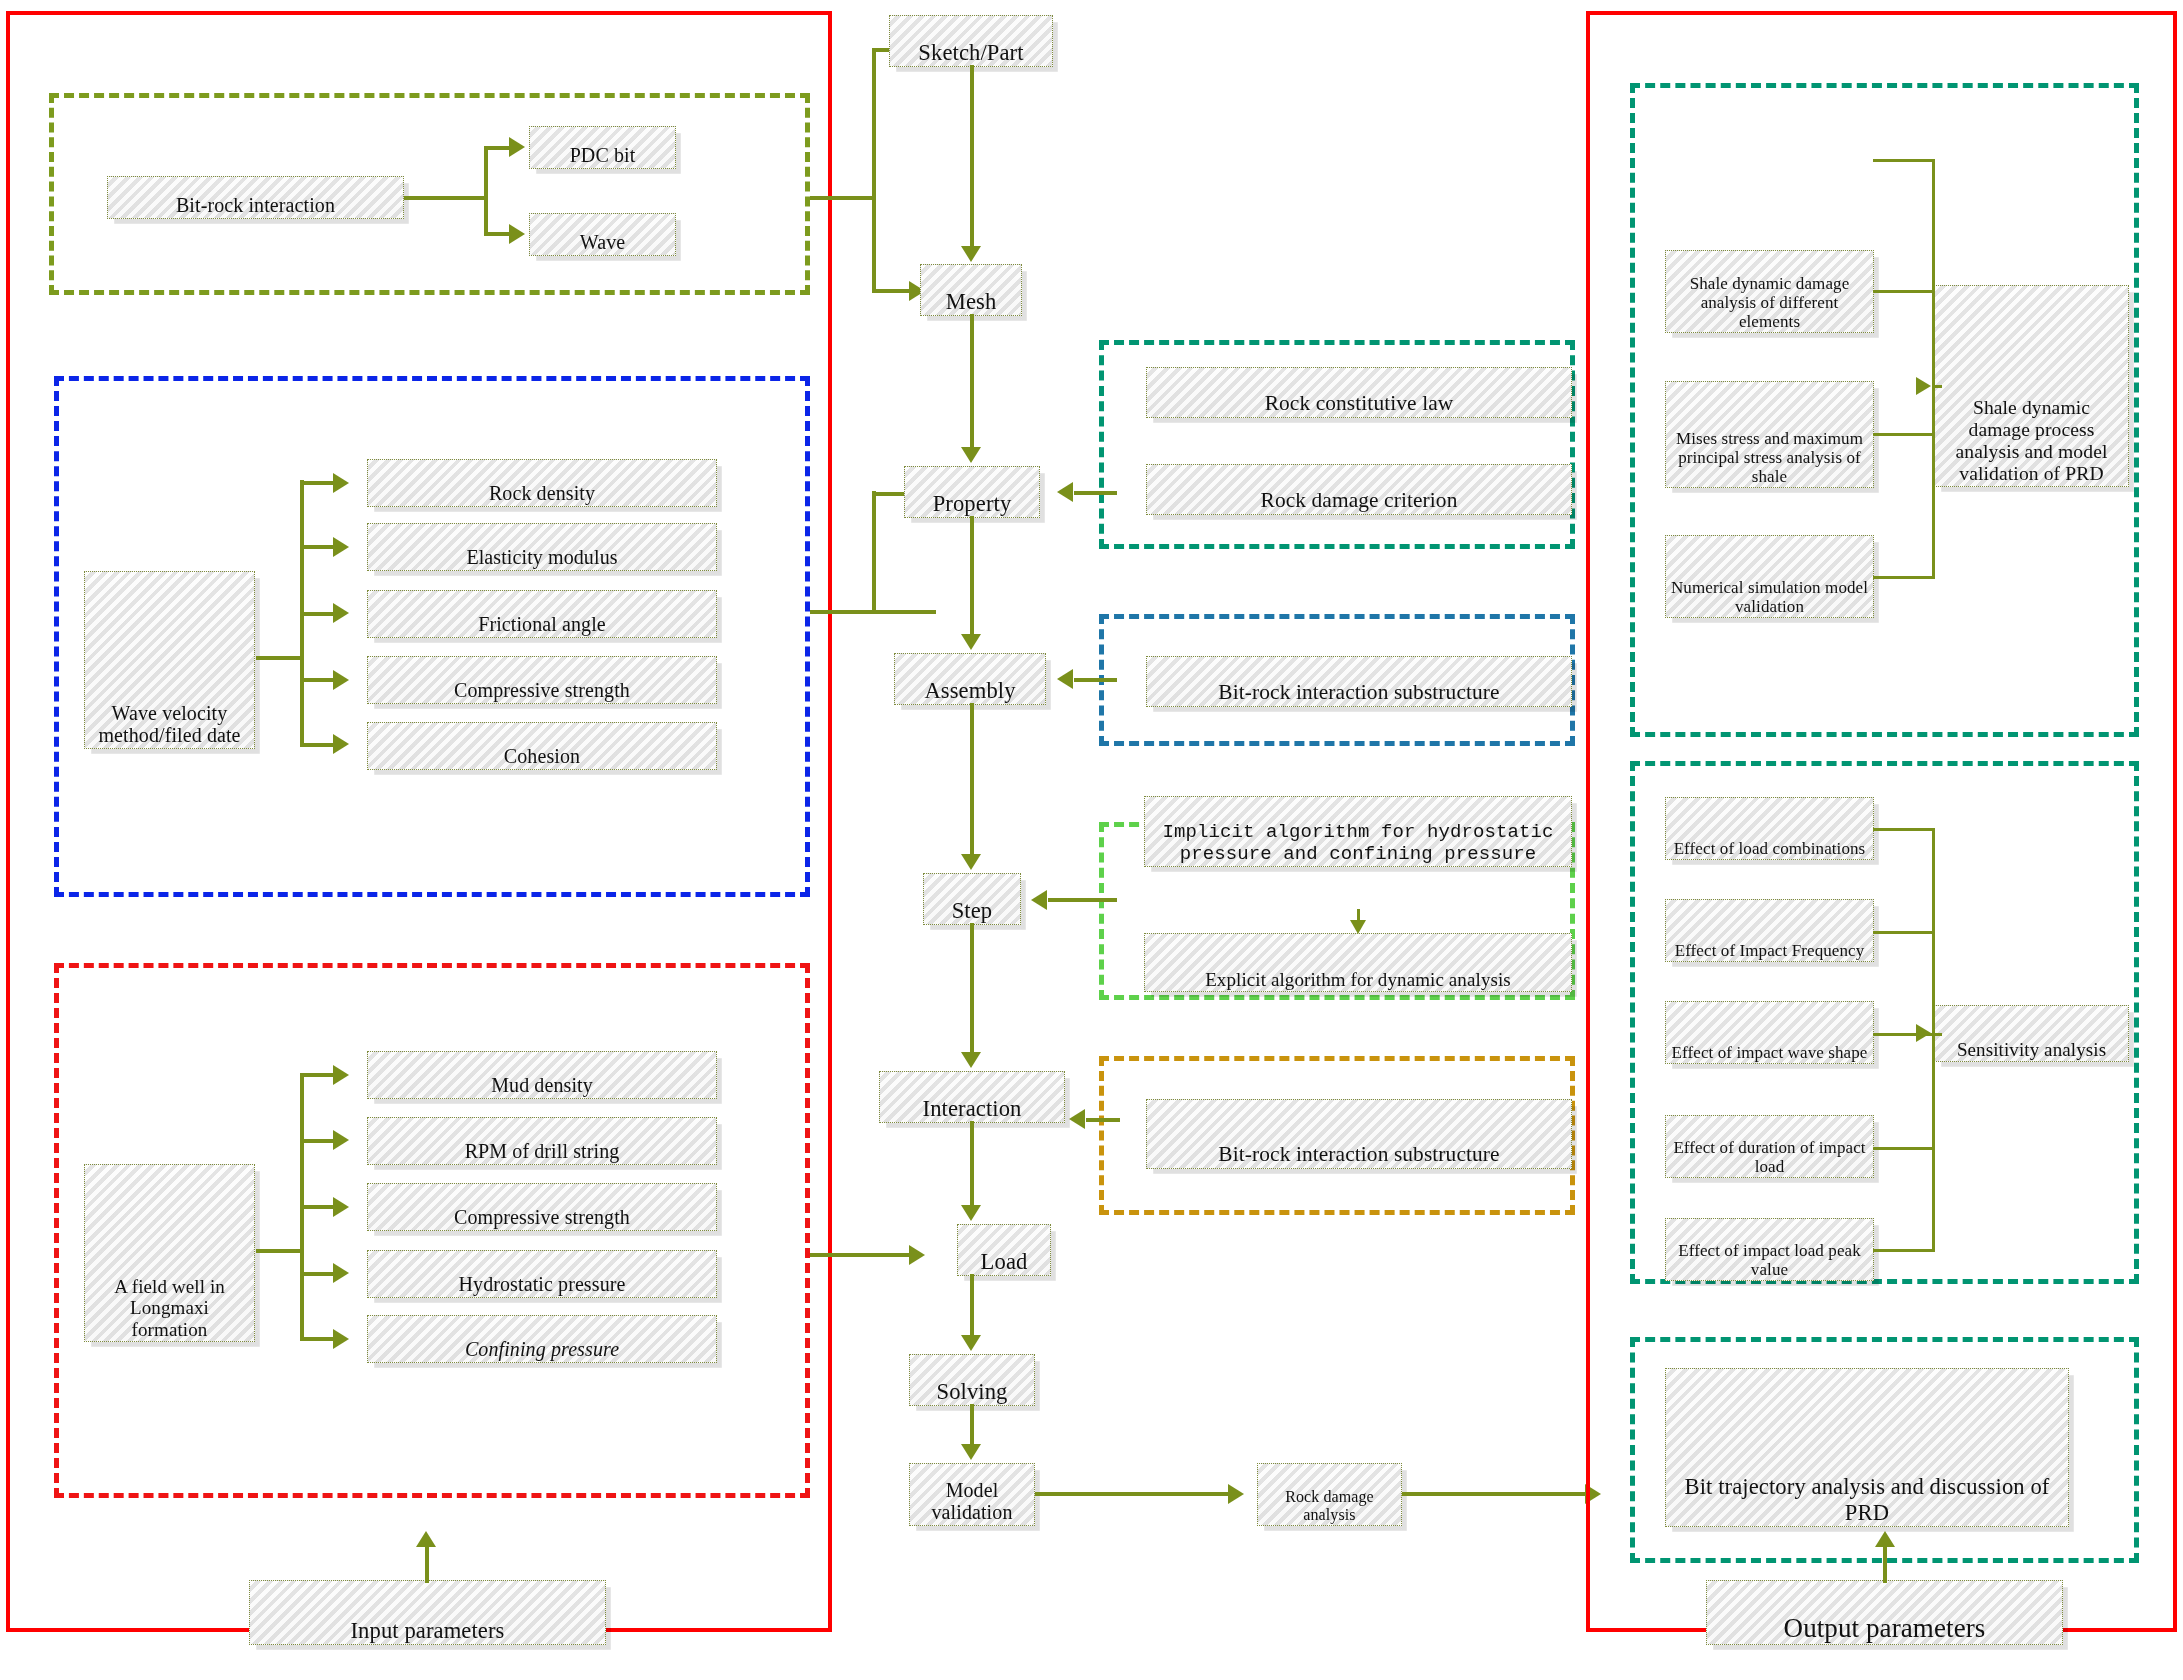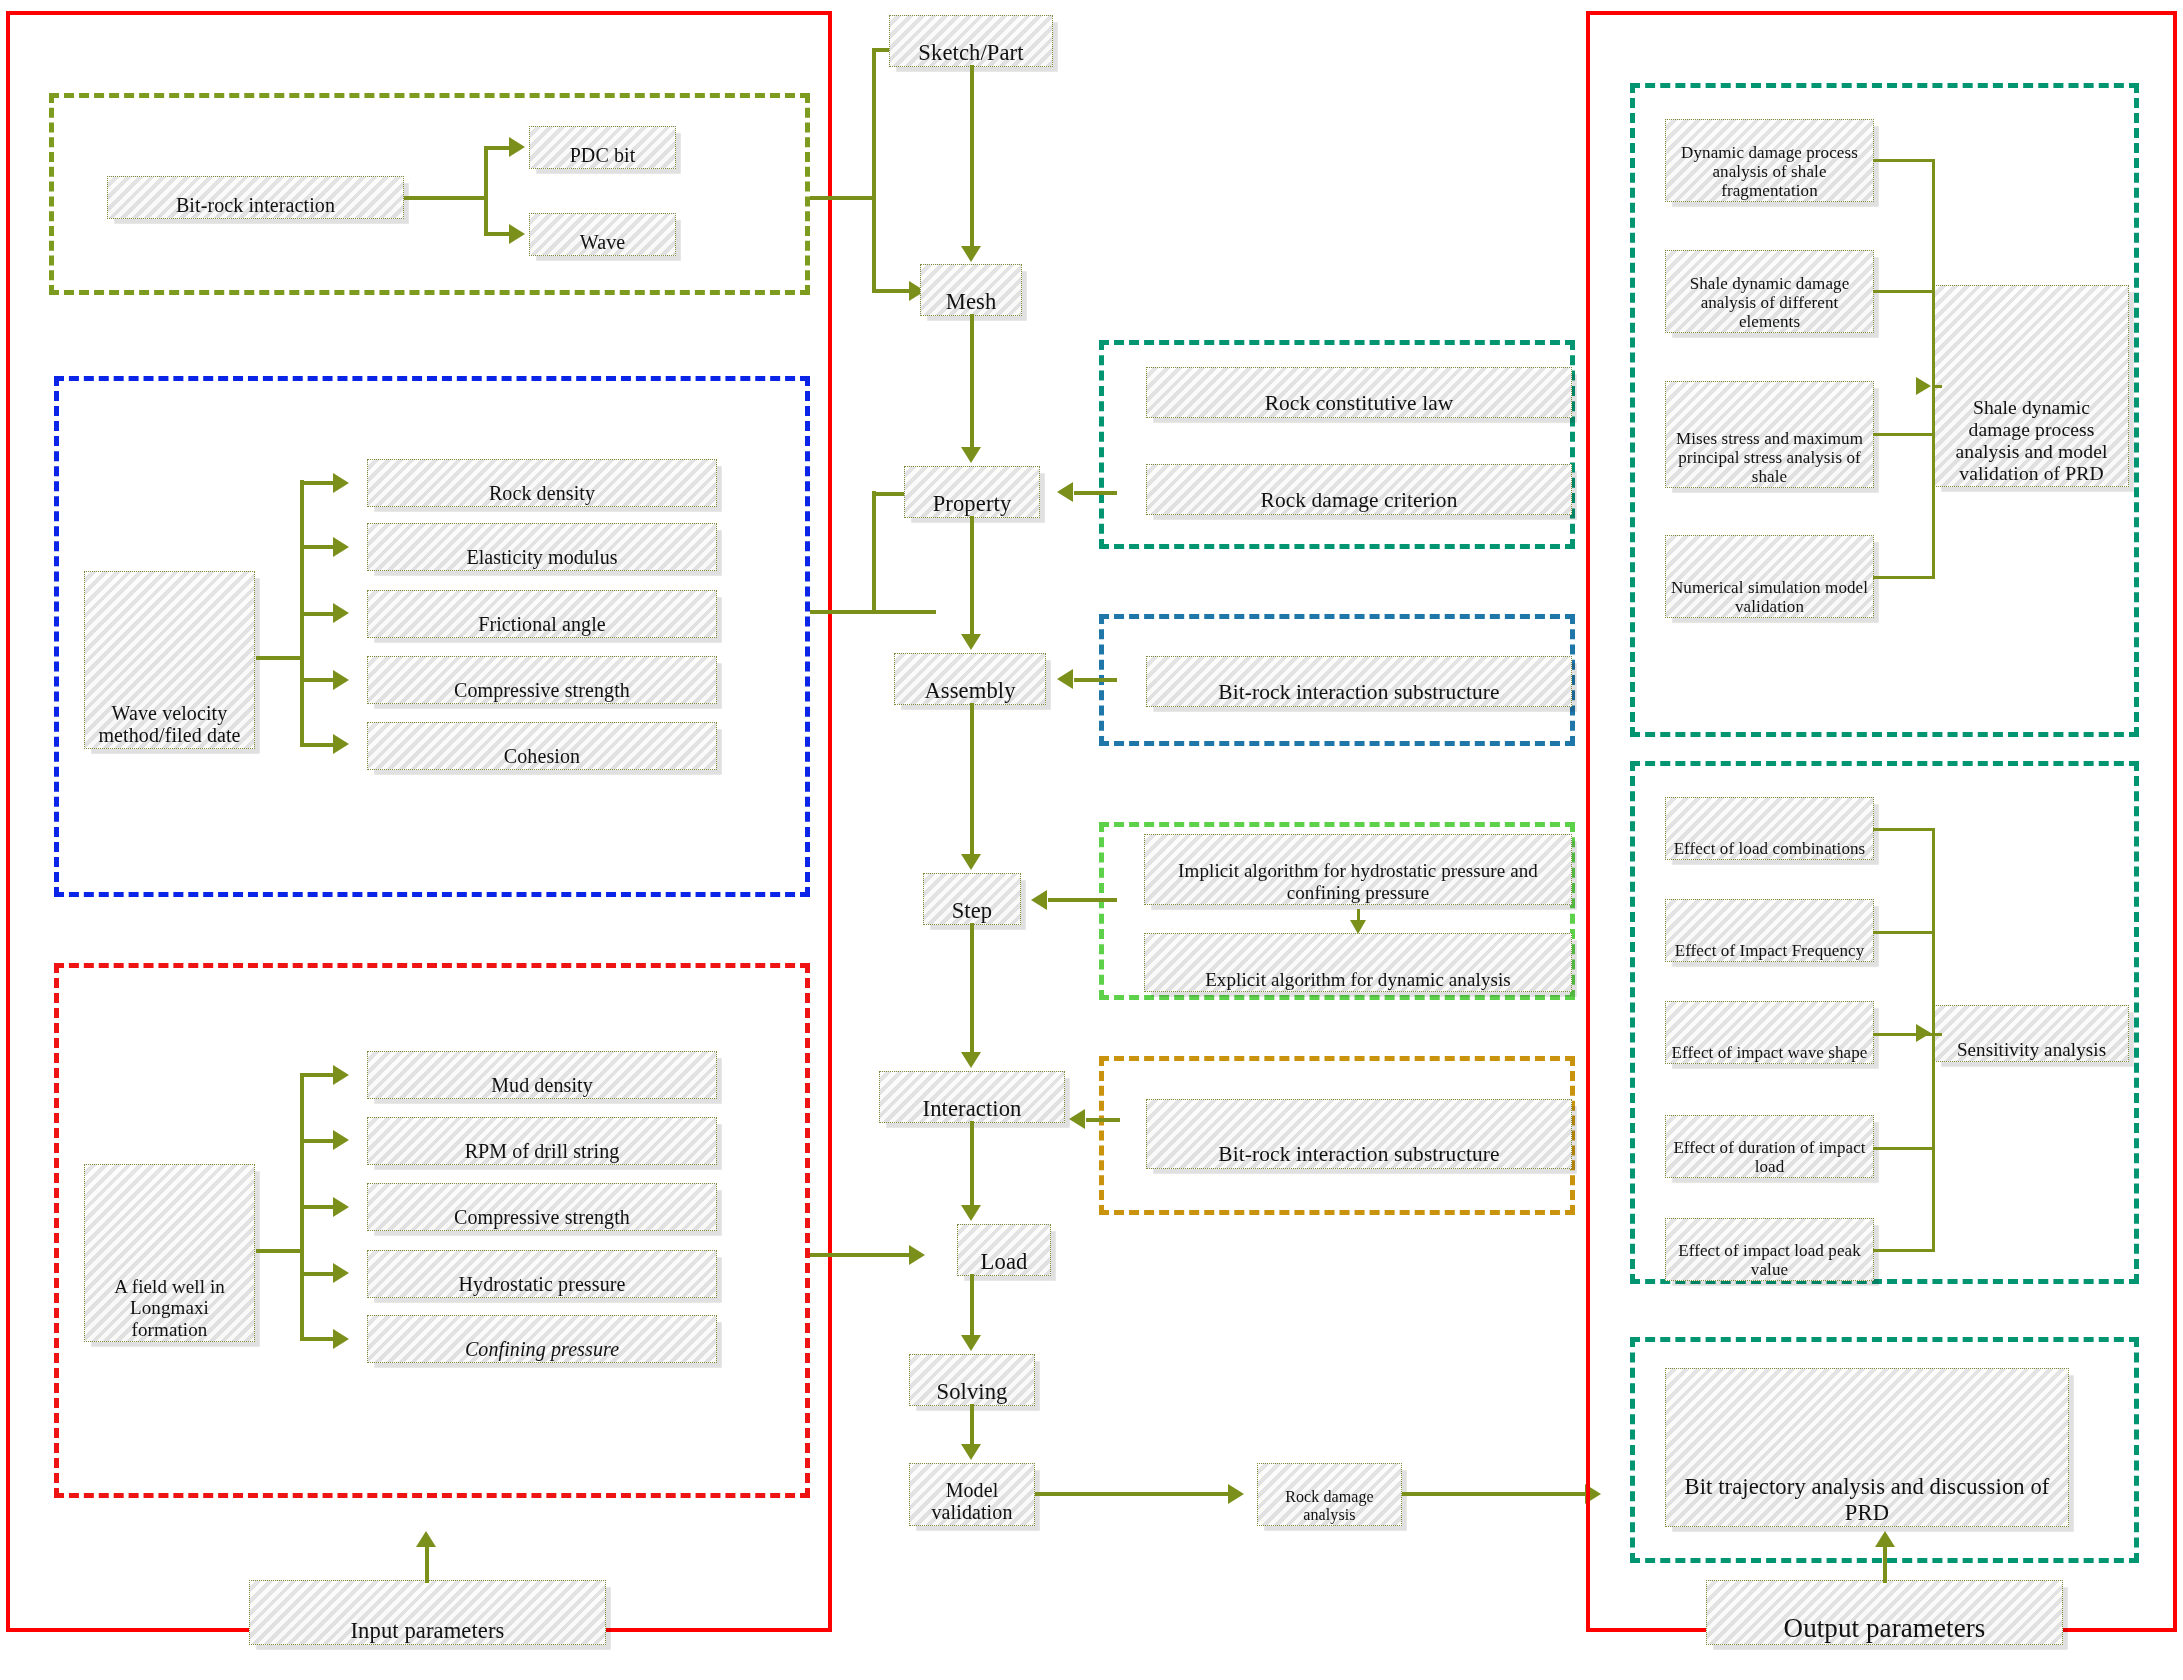--- a/index.html
+++ b/index.html
@@ -239,21 +239,21 @@
   <div class="arw arw-l" style="left:1057px;top:482px;"></div>
 
   <div class="frame f-steel" style="left:1099px;top:614px;width:476px;height:132px;"></div>
   <div class="box" style="left:1146px;top:656px;width:426px;height:51px;font-size:21.4px;">
      <span>Bit-rock interaction substructure</span>
   </div>
   <div class="ln lnh" style="left:1074px;top:678px;width:43px;"></div>
   <div class="arw arw-l" style="left:1057px;top:669px;"></div>
 
   <div class="frame f-lgreen" style="left:1099px;top:822px;width:476px;height:178px;"></div>
-  <div class="box" style="left:1144px;top:834px;width:428px;height:71px;font-size:19px;">
+  <div class="box" style="left:1144px;top:796px;width:428px;height:71px;font-size:19px;font-family:Liberation Mono, monospace;">
      <span>Implicit algorithm for hydrostatic pressure and confining pressure</span>
   </div>
   <div class="box" style="left:1144px;top:933px;width:428px;height:59px;font-size:19px;">
      <span>Explicit algorithm for dynamic analysis</span>
   </div>
   <div class="ln lnv thin" style="left:1357px;top:909px;height:16.6px;"></div>
   <div class="arw arw-d" style="left:1350px;top:920px;border-left-width:8.3px;border-right-width:8.3px;border-top-width:14.3px;"></div>
   <div class="ln lnh" style="left:1048px;top:898px;width:69px;"></div>
   <div class="arw arw-l" style="left:1031px;top:890px;"></div>
 
@@ -261,23 +261,20 @@
   <div class="box" style="left:1146px;top:1099px;width:426px;height:70px;font-size:21.4px;">
      <span>Bit-rock interaction substructure</span>
   </div>
   <div class="ln lnh" style="left:1086px;top:1118px;width:34px;"></div>
   <div class="arw arw-l" style="left:1069px;top:1109px;"></div>
 
   <div class="frame f-red-solid" style="left:1586px;top:10.7px;width:591px;height:1621px;"></div>
 
   <div class="frame f-teal" style="left:1630px;top:83px;width:509px;height:654px;"></div>
 
-  <div class="box" style="left:1665px;top:119px;width:209px;height:83px;font-size:17px;">
-     <span>Dynamic damage process analysis of shale fragmentation</span>
-  </div>
   <div class="box" style="left:1665px;top:250px;width:209px;height:83px;font-size:17px;">
      <span>Shale dynamic damage analysis of different elements</span>
   </div>
   <div class="box" style="left:1665px;top:381px;width:209px;height:107px;font-size:17px;">
      <span>Mises stress and maximum principal stress analysis of shale</span>
   </div>
   <div class="box" style="left:1665px;top:535px;width:209px;height:83px;font-size:17px;">
      <span>Numerical simulation model validation</span>
   </div>
   <div class="box" style="left:1934px;top:285px;width:195px;height:202px;font-size:19.6px;">

